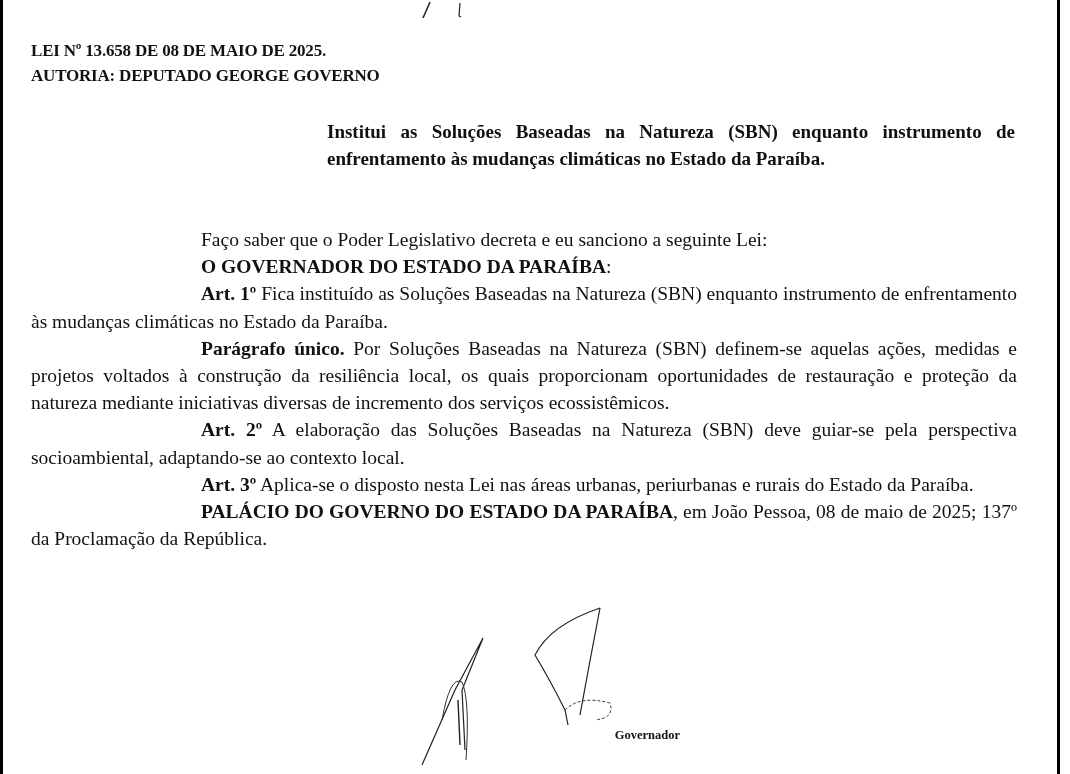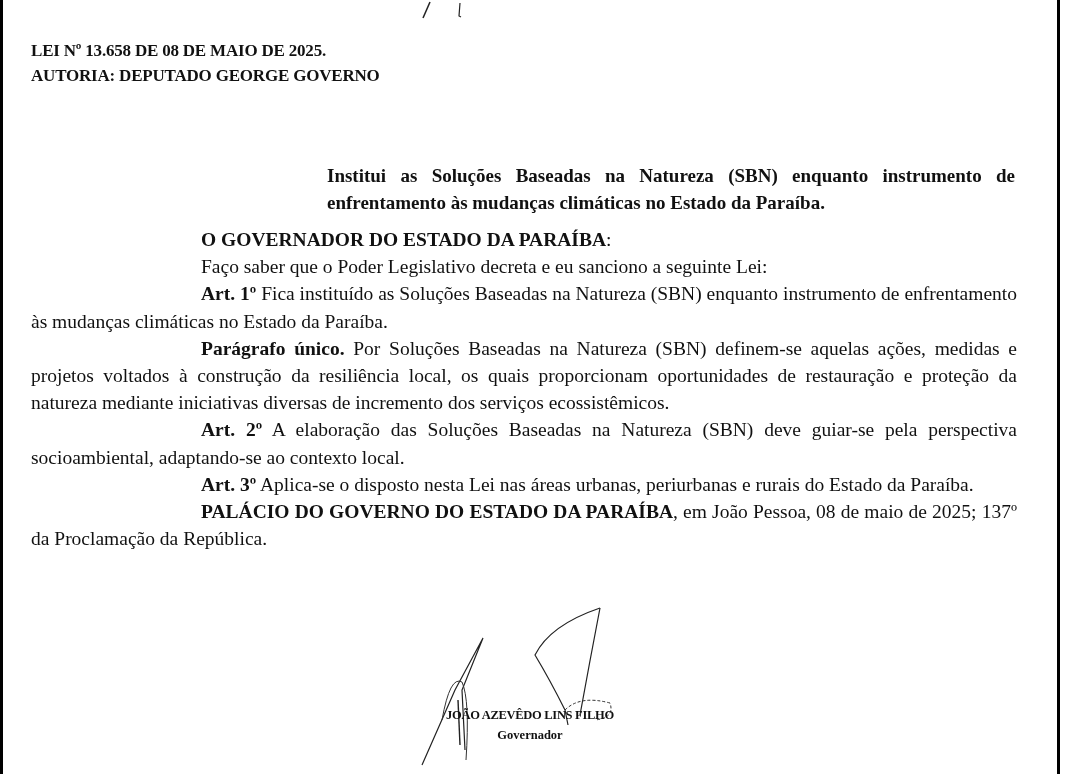--- a/index.html
+++ b/index.html
@@ -10,39 +10,38 @@
     .border-left { position: absolute; left: 0; top: 0; width: 3px; height: 774px; background: #000; }
     .border-right { position: absolute; left: 1057px; top: 0; width: 3px; height: 774px; background: #000; }
     .header {
       position: absolute; left: 31px; top: 38px;
       font-weight: bold; font-size: 17px; line-height: 25px; letter-spacing: -0.2px;
     }
     .ementa {
       position: absolute; left: 327px; top: 118px; width: 688px;
       font-weight: bold; font-size: 19px; line-height: 27px; text-align: justify;
       font-family: "Liberation Sans Narrow", "Liberation Serif", serif;
-      margin-top: 44px;
     }
     .body {
       position: absolute; left: 31px; top: 226px; width: 986px;
       font-size: 19.5px; line-height: 27.2px; text-align: justify;
     }
     .body p { margin: 0; }
     .indent { text-indent: 170px; }
     .b { font-weight: bold; }
     .sig {
       position: absolute; left: 380px; top: 600px; width: 300px; height: 174px;
     }
     .sig svg { position: absolute; left: 0; top: 0; }
     .sig-name {
       position: absolute; left: 0; width: 300px; top: 108px; text-align: center;
       font-weight: bold; font-size: 12.5px; letter-spacing: -0.3px;
     }
     .sig-role {
-      position: absolute; left: 0; width: 300px; top: 128px; text-align: center;
+      position: absolute; left: 0; width: 300px; top: 128px; text-align: right;
       font-weight: bold; font-size: 12.5px;
     }
     .top-mark { position: absolute; left: 418px; top: 0; }
   </style>
 </head>
 <body>
 
 <div class="border-left"></div>
 <div class="border-right"></div>
 
@@ -52,33 +51,32 @@
 </svg>
 
 <div class="header">
   <div>LEI Nº 13.658 DE 08 DE MAIO DE 2025.</div>
   <div>AUTORIA: DEPUTADO GEORGE GOVERNO</div>
 </div>
 
 <div class="ementa">Institui as Soluções Baseadas na Natureza (SBN) enquanto instrumento de enfrentamento às mudanças climáticas no Estado da Paraíba.</div>
 
 <div class="body">
+  <p class="indent">Faço saber que o Poder Legislativo decreta e eu sanciono a seguinte Lei:</p>
   <p class="indent"><span class="b">O GOVERNADOR DO ESTADO DA PARAÍBA</span><span>:</span></p>
-  <p class="indent">Faço saber que o Poder Legislativo decreta e eu sanciono a seguinte Lei:</p>
   <p class="indent"><span class="b">Art. 1º</span><span> Fica instituído as Soluções Baseadas na Natureza (SBN) enquanto instrumento de enfrentamento às mudanças climáticas no Estado da Paraíba.</span></p>
   <p class="indent"><span class="b">Parágrafo único.</span><span> Por Soluções Baseadas na Natureza (SBN) definem-se aquelas ações, medidas e projetos voltados à construção da resiliência local, os quais proporcionam oportunidades de restauração e proteção da natureza mediante iniciativas diversas de incremento dos serviços ecossistêmicos.</span></p>
   <p class="indent"><span class="b">Art. 2º</span><span> A elaboração das Soluções Baseadas na Natureza (SBN) deve guiar-se pela perspectiva socioambiental, adaptando-se ao contexto local.</span></p>
   <p class="indent"><span class="b">Art. 3º</span><span> Aplica-se o disposto nesta Lei nas áreas urbanas, periurbanas e rurais do Estado da Paraíba.</span></p>
   <p class="indent"><span class="b">PALÁCIO DO GOVERNO DO ESTADO DA PARAÍBA</span><span>, em João Pessoa,  08 de maio  de  2025; 137º  da Proclamação da República.</span></p>
 </div>
 
 <div class="sig">
   <svg width="300" height="174">
     <path d="M42 165 L75 90 L103 38 L82 90 L85 150" stroke="#222" stroke-width="1.2" fill="none"></path>
     <path d="M62 120 Q70 75 82 82 Q90 100 86 160" stroke="#333" stroke-width="1" fill="none"></path>
     <path d="M78 100 L80 145" stroke="#222" stroke-width="1.4" fill="none"></path>
     <path d="M220 8 Q170 25 155 55 Q170 80 185 110 L188 125" stroke="#222" stroke-width="1.2" fill="none"></path>
     <path d="M220 8 Q210 60 200 115" stroke="#222" stroke-width="1.2" fill="none"></path>
     <path d="M185 110 Q200 95 230 103 Q235 118 215 120" stroke="#333" stroke-width="1" fill="none" stroke-dasharray="3,2"></path>
   </svg>
-  <div class="sig-name">JOÃO AZEVÊDO LINS FILHO</div>
   <div class="sig-role">Governador</div>
 </div>
 
 </body></html>

